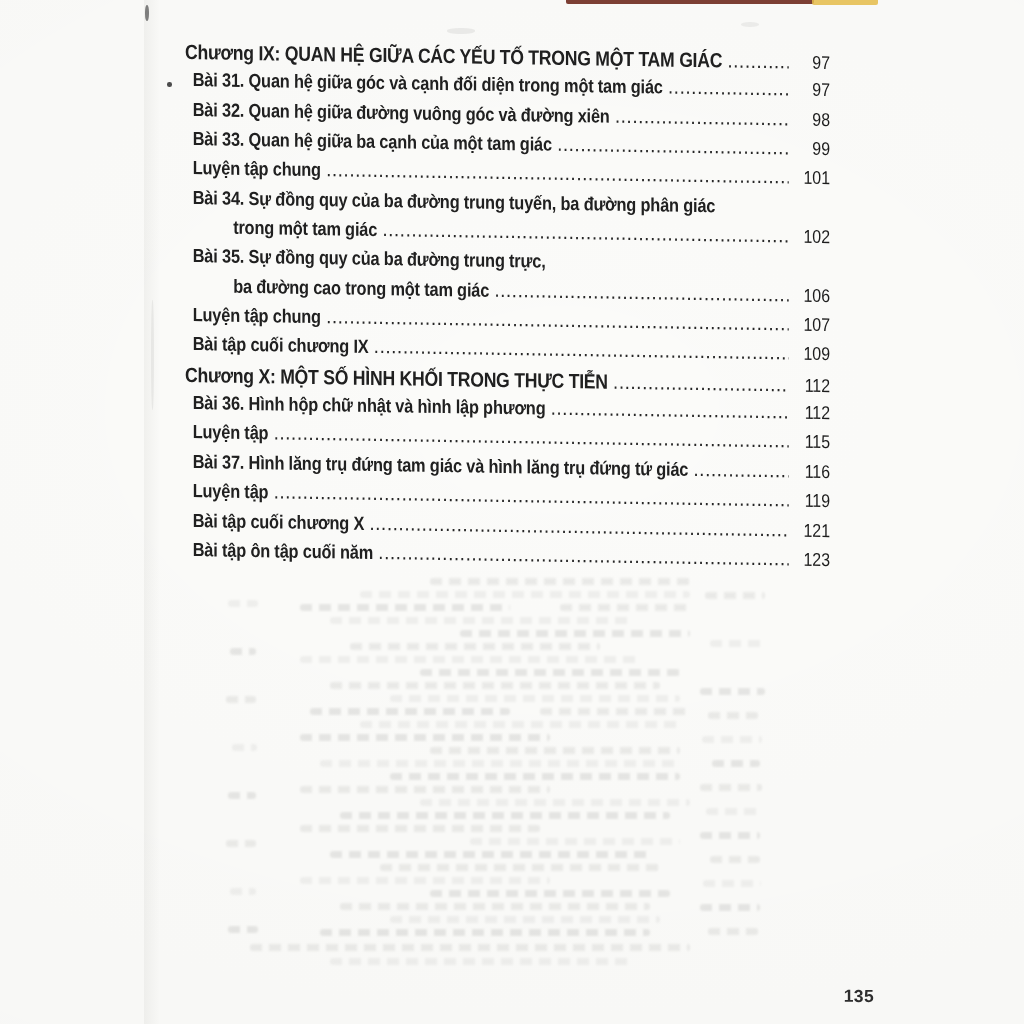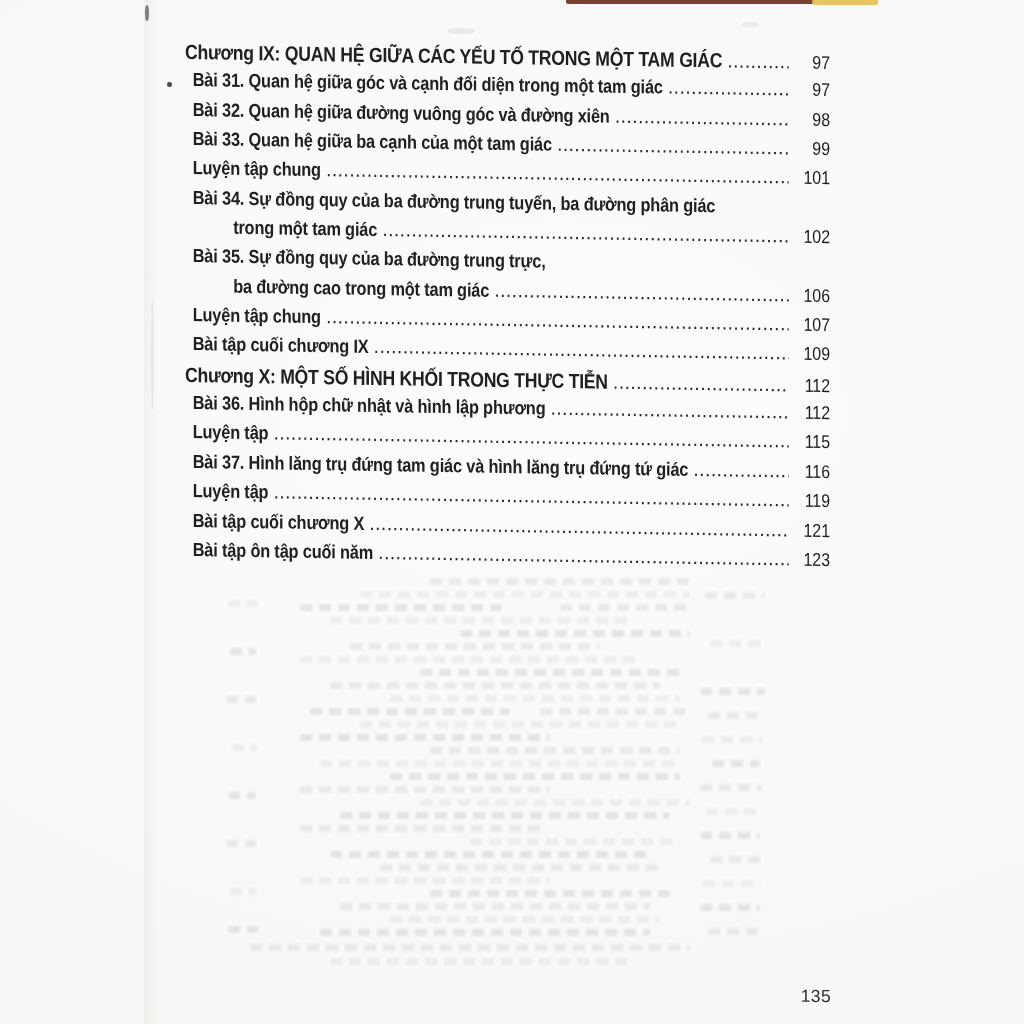--- a/index.html
+++ b/index.html
@@ -50,22 +50,22 @@
     position:absolute;height:7px;border-radius:3px;
     background:repeating-linear-gradient(90deg, #8b8b88 0 12px, transparent 12px 19px);
     filter:blur(1.2px);
   }
   .b0{opacity:0.14;} .b1{opacity:0.10;} .b2{opacity:0.18;}
 
   
   .speck{position:absolute;background:#222;border-radius:45%;filter:blur(0.4px);}
 
   .page-number{
-    position:absolute;left:792px;top:986px;width:48px;text-align:center;
-    font-weight:400;font-size:17.5px;color:#2e2e2e;letter-spacing:0.5px;
+    position:absolute;left:835px;top:986px;width:48px;text-align:center;
+    font-weight:700;font-size:17.5px;color:#2e2e2e;letter-spacing:0.5px;
     transform:skewY(0.5deg);
   }
 </style>
 </head>
 <body>
 
 <div class="page">
 
   <div class="edge-left"></div>
 

